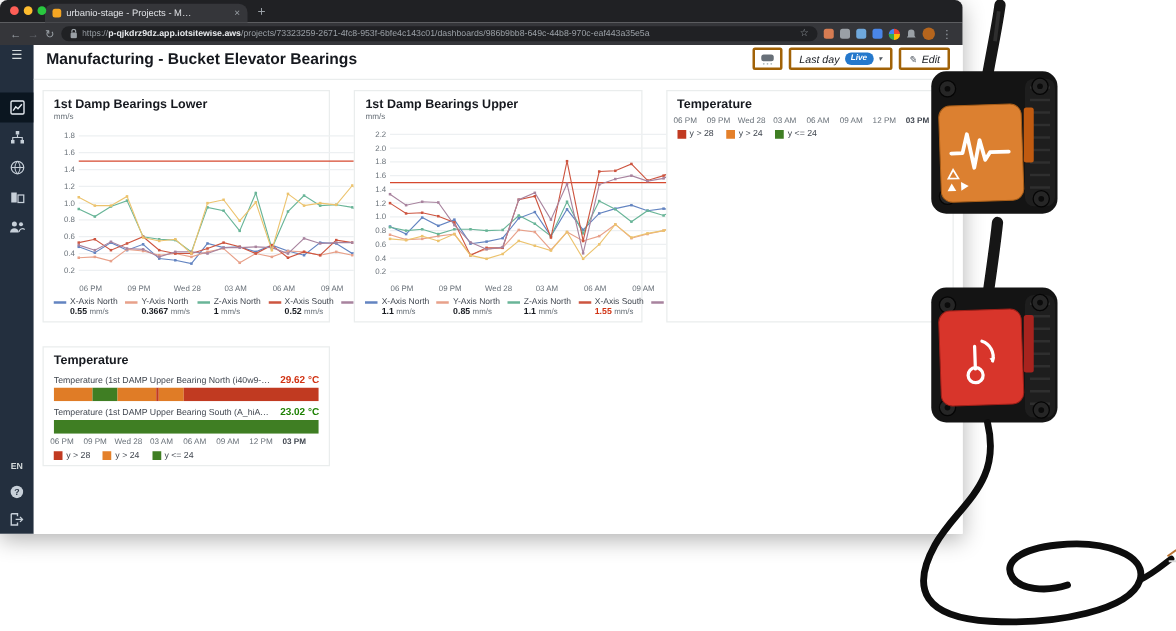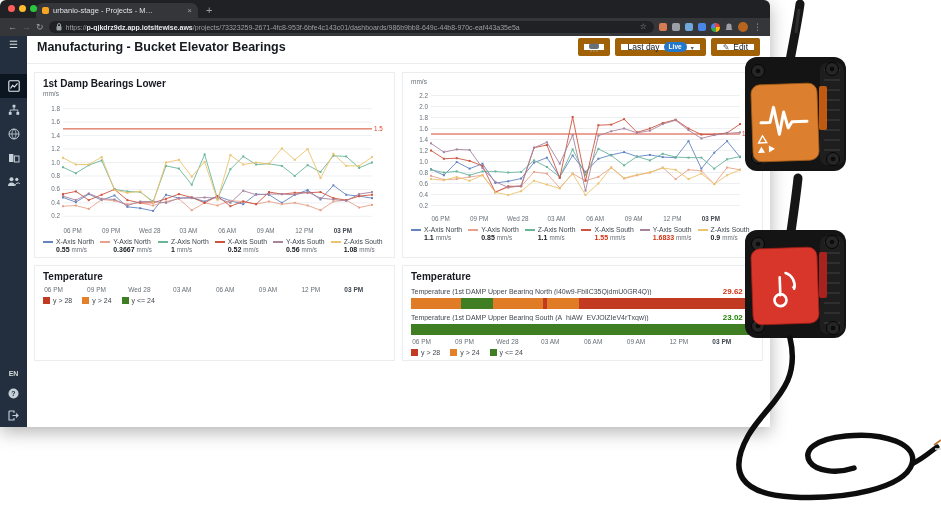--- a/index.html
+++ b/index.html
@@ -44,31 +44,31 @@
   .lang{color:#d5dbdb;font-size:7px;font-weight:bold;}
   .main{flex:1;display:flex;flex-direction:column;min-width:0;background:#fff;}
   .breadcrumb{padding:5px 10px 2px;font-size:7.5px;color:#687078;white-space:nowrap;}
   .crumb{color:#0073bb;}
   .crumb.current{color:#545b64;}
   .sep{color:#aab7b8;margin:0 3px;}
   .titlebar{display:flex;justify-content:space-between;align-items:center;
             padding:2px 10px 7px;border-bottom:1px solid #eaeded;}
   .page-title{font-size:12.5px;font-weight:bold;color:#16191f;margin:0;}
   .controls{display:flex;align-items:center;gap:5px;font-size:8.5px;color:#16191f;}
-  .ctrl{border:6px solid #a16207;border-radius:2px;height:18px;display:flex;align-items:center;
-        gap:4px;padding:0 6px;background:#fff;box-sizing:border-box;}
+  .ctrl{border:2px solid #a16207;border-radius:2px;height:18px;display:flex;align-items:center;
+        gap:4px;padding:0 6px;background:#fff;box-sizing:border-box;font-style:italic;}
   .icon-btn{padding:0 4px;}
   .pill{border-radius:8px;font-size:6.5px;font-weight:bold;color:#fff;padding:1px 5px;line-height:1.3;}
   .pill.live{background:#2478cc;}
   .pill.tz{background:#545b64;}
   .caret{font-size:6px;color:#545b64;}
   .vline{color:#d5dbdb;padding:0 2px;}
   .pencil{font-size:8px;color:#545b64;}
   
-  .content{flex:1;padding:8px 7px;display:grid;grid-template-columns:1fr 1fr;gap:7px;
+  .content{flex:1;padding:8px 7px;display:grid;grid-template-columns:1fr 1fr 1fr;gap:19px;
            align-content:start;}
   .panel{border:1px solid #eaeded;background:#fff;padding:5px 8px 4px;display:flex;
          flex-direction:column;min-width:0;}
   .panel-title{font-size:10px;font-weight:bold;color:#16191f;margin:0 0 1px;}
   .unit{font-size:6.5px;color:#687078;}
   svg.chart{display:block;}
   .legend{display:flex;gap:6px;margin-top:3px;flex-wrap:nowrap;}
   .legend-item{font-size:6.8px;color:#414750;white-space:nowrap;}
   .lg1{display:flex;align-items:center;gap:3px;}
   .dash{width:10px;height:2px;flex:none;}
@@ -439,20 +439,21 @@
                 <div class="legend-item">
                   <div class="lg1">
                     <span class="dash" style="background:#ecc36e"></span>
                     <span>Z-Axis South</span>
                   </div>
                   <div class="lg2" style="color:#16191f">1.08 <span class="lgu">mm/s</span></div>
                 </div>
               </div>
           </div>
           <div class="panel">
+            <h2 class="panel-title">1st Damp Bearings Upper</h2>
             <span class="unit">mm/s</span>
             <svg class="chart" width="344" height="138" font-family="Liberation Sans, sans-serif">
                 <line x1="20" x2="329" y1="120.5" y2="120.5" stroke="#edf0f2" stroke-width="1"></line>
                 <text x="17" y="122.5" text-anchor="end" font-size="6.3" fill="#687078">0.2</text>
                 <line x1="20" x2="329" y1="109.5" y2="109.5" stroke="#edf0f2" stroke-width="1"></line>
                 <text x="17" y="111.5" text-anchor="end" font-size="6.3" fill="#687078">0.4</text>
                 <line x1="20" x2="329" y1="98.5" y2="98.5" stroke="#edf0f2" stroke-width="1"></line>
                 <text x="17" y="100.5" text-anchor="end" font-size="6.3" fill="#687078">0.6</text>
                 <line x1="20" x2="329" y1="87.5" y2="87.5" stroke="#edf0f2" stroke-width="1"></line>
                 <text x="17" y="89.5" text-anchor="end" font-size="6.3" fill="#687078">0.8</text>

